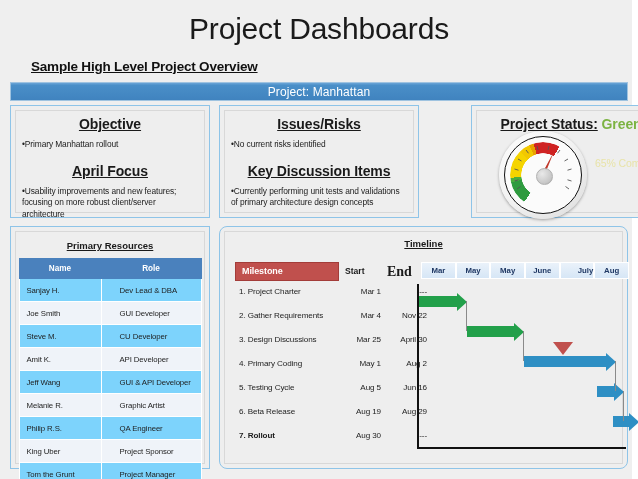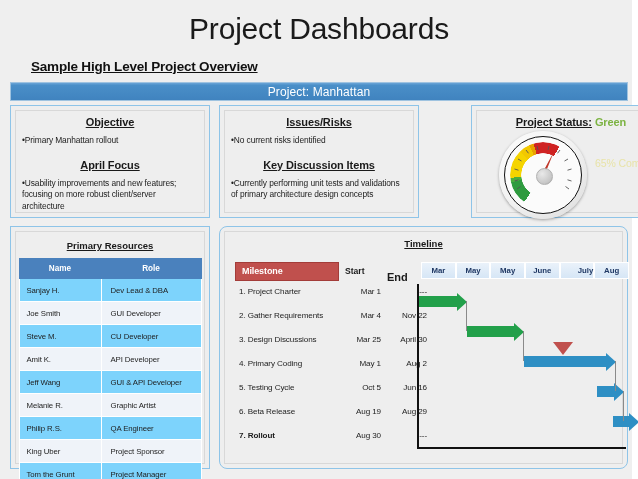--- a/index.html
+++ b/index.html
@@ -58,21 +58,21 @@
   }
   .panel-inner {
     width: 100%; height: 100%;
     border: 1px solid #d8d8d8;
     background: #eeeeee;
     box-sizing: border-box;
     position: relative;
   }
   .panel-head {
     text-align: center;
-    font-size: 11px;
+    font-size: 14px;
     font-weight: bold;
     color: #1a1a1a;
     text-decoration: underline;
     margin-top: 5px;
     letter-spacing: -0.1px;
   }
   .panel-head.no-ul { text-decoration: none; }
   .body-text {
     font-size: 8.4px;
     color: #222222;
@@ -189,21 +189,21 @@
   table.res td {
     font-size: 7.8px;
     color: #1d1d1d;
     height: 20px;
     padding-left: 7px;
     border: 1px solid #ffffff;
     letter-spacing: -0.1px;
   }
   table.res tr.odd td  { background: #7dd3fc; }
   table.res tr.even td { background: #eff3f9; }
-  table.res td.role { padding-left: 9px; }
+  table.res td.role { padding-left: 18px; }
   table.res col.c-name { width: 82px; }
   table.res col.c-role { width: 100px; }
 
   
   .tl-title {
     text-align: center;
     font-size: 9.5px;
     font-weight: bold;
     color: #1a1a1a;
     text-decoration: underline;
@@ -228,22 +228,22 @@
     font-weight: bold;
     line-height: 17px;
     padding-left: 6px;
     letter-spacing: -0.1px;
   }
   .ms-head-start {
     position: absolute; left: 110px; top: 0;
     font-size: 8.6px; font-weight: bold; color: #1a1a1a; line-height: 19px;
   }
   .ms-head-end {
-    position: absolute; left: 152px; top: 6px;
-    font-size: 11px; font-weight: bold; color: #1a1a1a; line-height: 19px;
+    position: absolute; left: 152px; top: 0;
+    font-size: 14px; font-weight: bold; color: #1a1a1a; line-height: 19px; font-family: Liberation Serif, serif;
   }
   .ms-row {
     position: absolute; left: 10px; width: 190px; height: 24px;
     font-size: 8.1px; color: #1d1d1d;
     letter-spacing: -0.1px;
   }
   .ms-row .ms-name  { position: absolute; left: 4px;   top: 0; }
   .ms-row .ms-start { position: absolute; left: 108px; top: 0; width: 38px; text-align: right;}
   .ms-row .ms-end   { position: absolute; left: 150px; top: 0; width: 42px; text-align: right;}
   .ms-row.bold .ms-name { font-weight: bold; }
@@ -455,21 +455,21 @@
               <span class="ms-start">Mar 25</span>
               <span class="ms-end">April 30</span>
             </div>
             <div class="ms-row" style="top: 105px;">
               <span class="ms-name">4. Primary Coding</span>
               <span class="ms-start">May 1</span>
               <span class="ms-end">Aug 2</span>
             </div>
             <div class="ms-row" style="top: 129px;">
               <span class="ms-name">5. Testing Cycle</span>
-              <span class="ms-start">Oct 5</span>
+              <span class="ms-start">Aug 5</span>
               <span class="ms-end">Jun 16</span>
             </div>
             <div class="ms-row" style="top: 153px;">
               <span class="ms-name">6. Beta Release</span>
               <span class="ms-start">Aug 19</span>
               <span class="ms-end">Aug 29</span>
             </div>
             <div class="ms-row bold" style="top: 177px;">
               <span class="ms-name">7. Rollout</span>
               <span class="ms-start">Aug 30</span>

